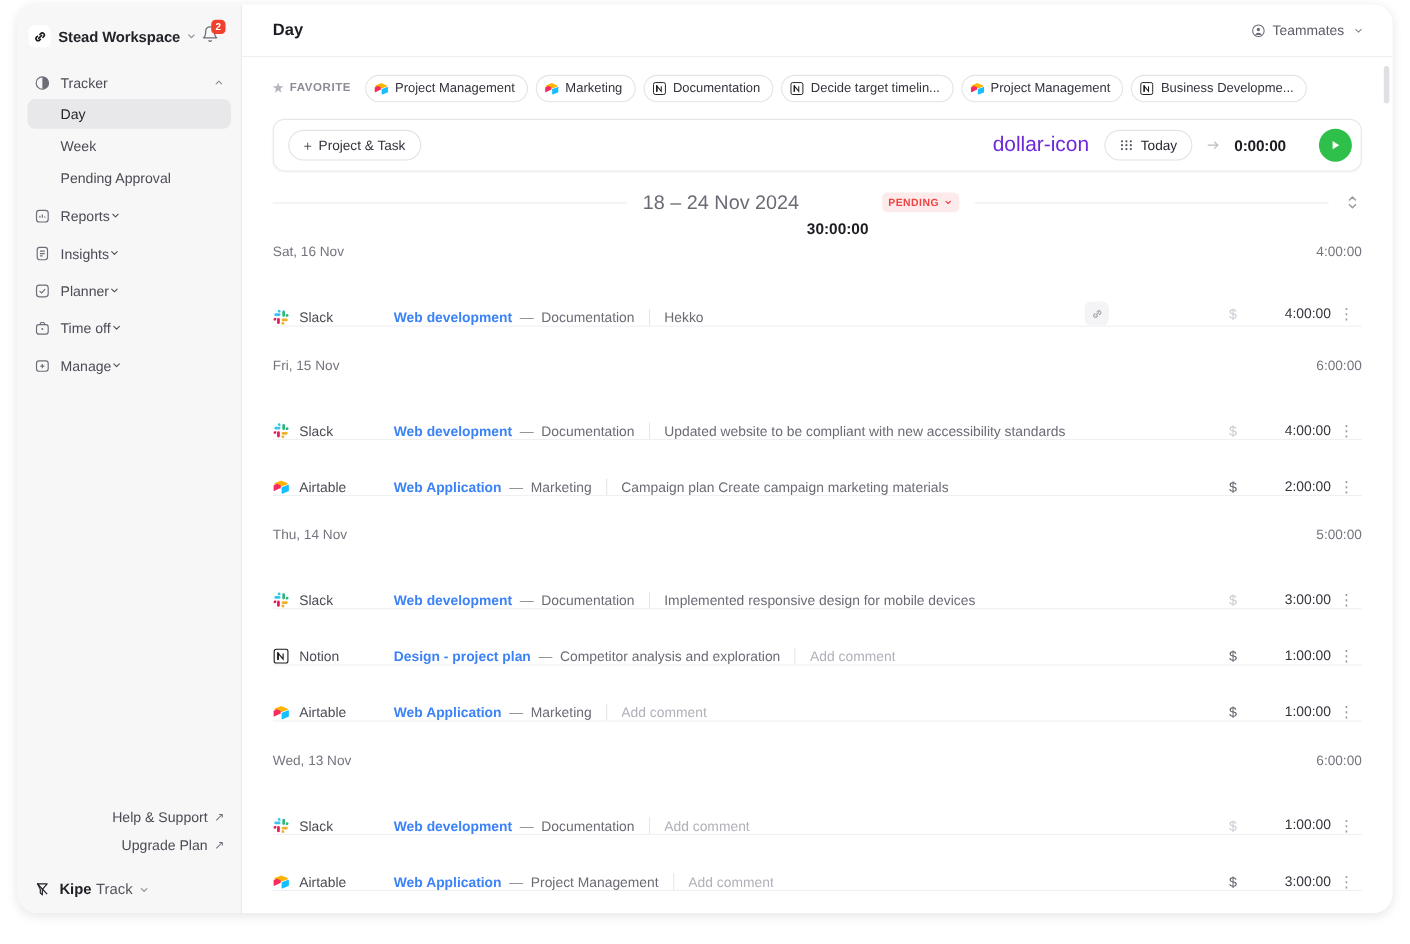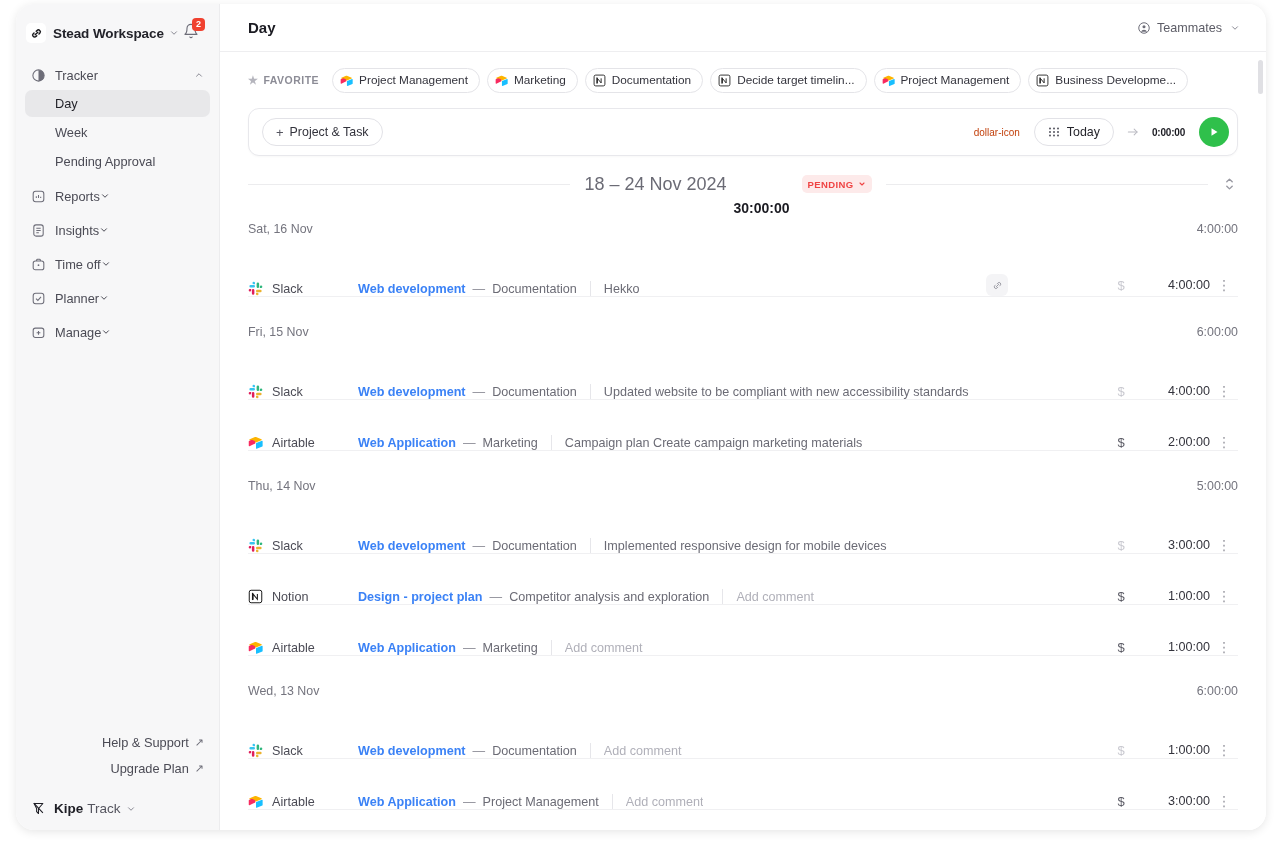--- a/index.html
+++ b/index.html
@@ -187,33 +187,33 @@
   }
   .pt-btn {
     display: inline-flex; align-items: center;
     height: 28px; padding: 0 13px;
     border: 1px solid #e2e2e7; border-radius: 15px;
     font-size: 12.4px; color: #33333c; background: #fff;
     cursor: pointer;
   }
   .pt-btn .plus { margin-right: 6px; font-size: 13px; color: #55555f;}
   .tb-right { margin-left: auto; display: flex; align-items: center; gap: 0; }
-  .dollar-dim { color: #c2410c; font-size: 10px; margin-right: 14px; }
+  .dollar-dim { color: #6d28d9; font-size: 19px; margin-right: 14px; }
   .today-btn {
     display: inline-flex; align-items: center;
     height: 28px; padding: 0 13px;
     border: 1px solid #e2e2e7; border-radius: 15px;
     font-size: 12.4px; color: #25252c; background: #fff; cursor: pointer;
   }
   .today-btn .grid6 { margin-right: 7px; display:flex; }
   .arrow-right { margin: 0 12px; color: #b9b9c1; display: flex; }
   .timer-val {
-    font-size: 10px; font-weight: 700; color: #1b1b22;
+    font-size: 14px; font-weight: 700; color: #1b1b22;
     letter-spacing: -0.2px;
-    margin-right: 14px; font-variant-numeric: tabular-nums;
+    margin-right: 30px; font-variant-numeric: tabular-nums;
   }
   .play-btn {
     width: 30px; height: 30px; border-radius: 50%;
     background: #2fc04b; display: flex; align-items: center; justify-content: center;
     cursor: pointer; flex: 0 0 30px;
   }
 
   
   .weekbar {
     display: flex; align-items: center;
@@ -380,41 +380,41 @@
         <span class="gchev">
           <svg width="10" height="10" viewBox="0 0 24 24" fill="none" stroke="currentColor" stroke-width="2.4" stroke-linecap="round" stroke-linejoin="round">
                 <polyline points="6 9 12 15 18 9"></polyline>
               </svg>
         </span>
       </div>
 
       <div class="nav-item">
         <span class="nico">
           <svg width="15" height="15" viewBox="0 0 24 24" fill="none" stroke="currentColor" stroke-width="1.7">
+                <rect x="3.5" y="3.5" width="17" height="17" rx="4"></rect>
+                <polyline points="8 12.2 11 15 16 9.5"></polyline>
+              </svg>
+        </span>
+        <span class="lbl">Planner</span>
+        <span class="gchev">
+          <svg width="10" height="10" viewBox="0 0 24 24" fill="none" stroke="currentColor" stroke-width="2.4" stroke-linecap="round" stroke-linejoin="round">
+                <polyline points="6 9 12 15 18 9"></polyline>
+              </svg>
+        </span>
+      </div>
+
+      <div class="nav-item">
+        <span class="nico">
+          <svg width="15" height="15" viewBox="0 0 24 24" fill="none" stroke="currentColor" stroke-width="1.7">
                 <rect x="3.5" y="6.5" width="17" height="14" rx="3.5"></rect>
                 <path d="M9 6.5V5a1.5 1.5 0 0 1 1.5-1.5h3A1.5 1.5 0 0 1 15 5v1.5"></path>
                 <circle cx="12" cy="13" r="1.4" fill="currentColor" stroke="none"></circle>
               </svg>
         </span>
         <span class="lbl">Time off</span>
-        <span class="gchev">
-          <svg width="10" height="10" viewBox="0 0 24 24" fill="none" stroke="currentColor" stroke-width="2.4" stroke-linecap="round" stroke-linejoin="round">
-                <polyline points="6 9 12 15 18 9"></polyline>
-              </svg>
-        </span>
-      </div>
-
-      <div class="nav-item">
-        <span class="nico">
-          <svg width="15" height="15" viewBox="0 0 24 24" fill="none" stroke="currentColor" stroke-width="1.7">
-                <rect x="3.5" y="3.5" width="17" height="17" rx="4"></rect>
-                <polyline points="8 12.2 11 15 16 9.5"></polyline>
-              </svg>
-        </span>
-        <span class="lbl">Planner</span>
         <span class="gchev">
           <svg width="10" height="10" viewBox="0 0 24 24" fill="none" stroke="currentColor" stroke-width="2.4" stroke-linecap="round" stroke-linejoin="round">
                 <polyline points="6 9 12 15 18 9"></polyline>
               </svg>
         </span>
       </div>
 
       <div class="nav-item">
         <span class="nico">
           <svg width="15" height="15" viewBox="0 0 24 24" fill="none" stroke="currentColor" stroke-width="1.7">

